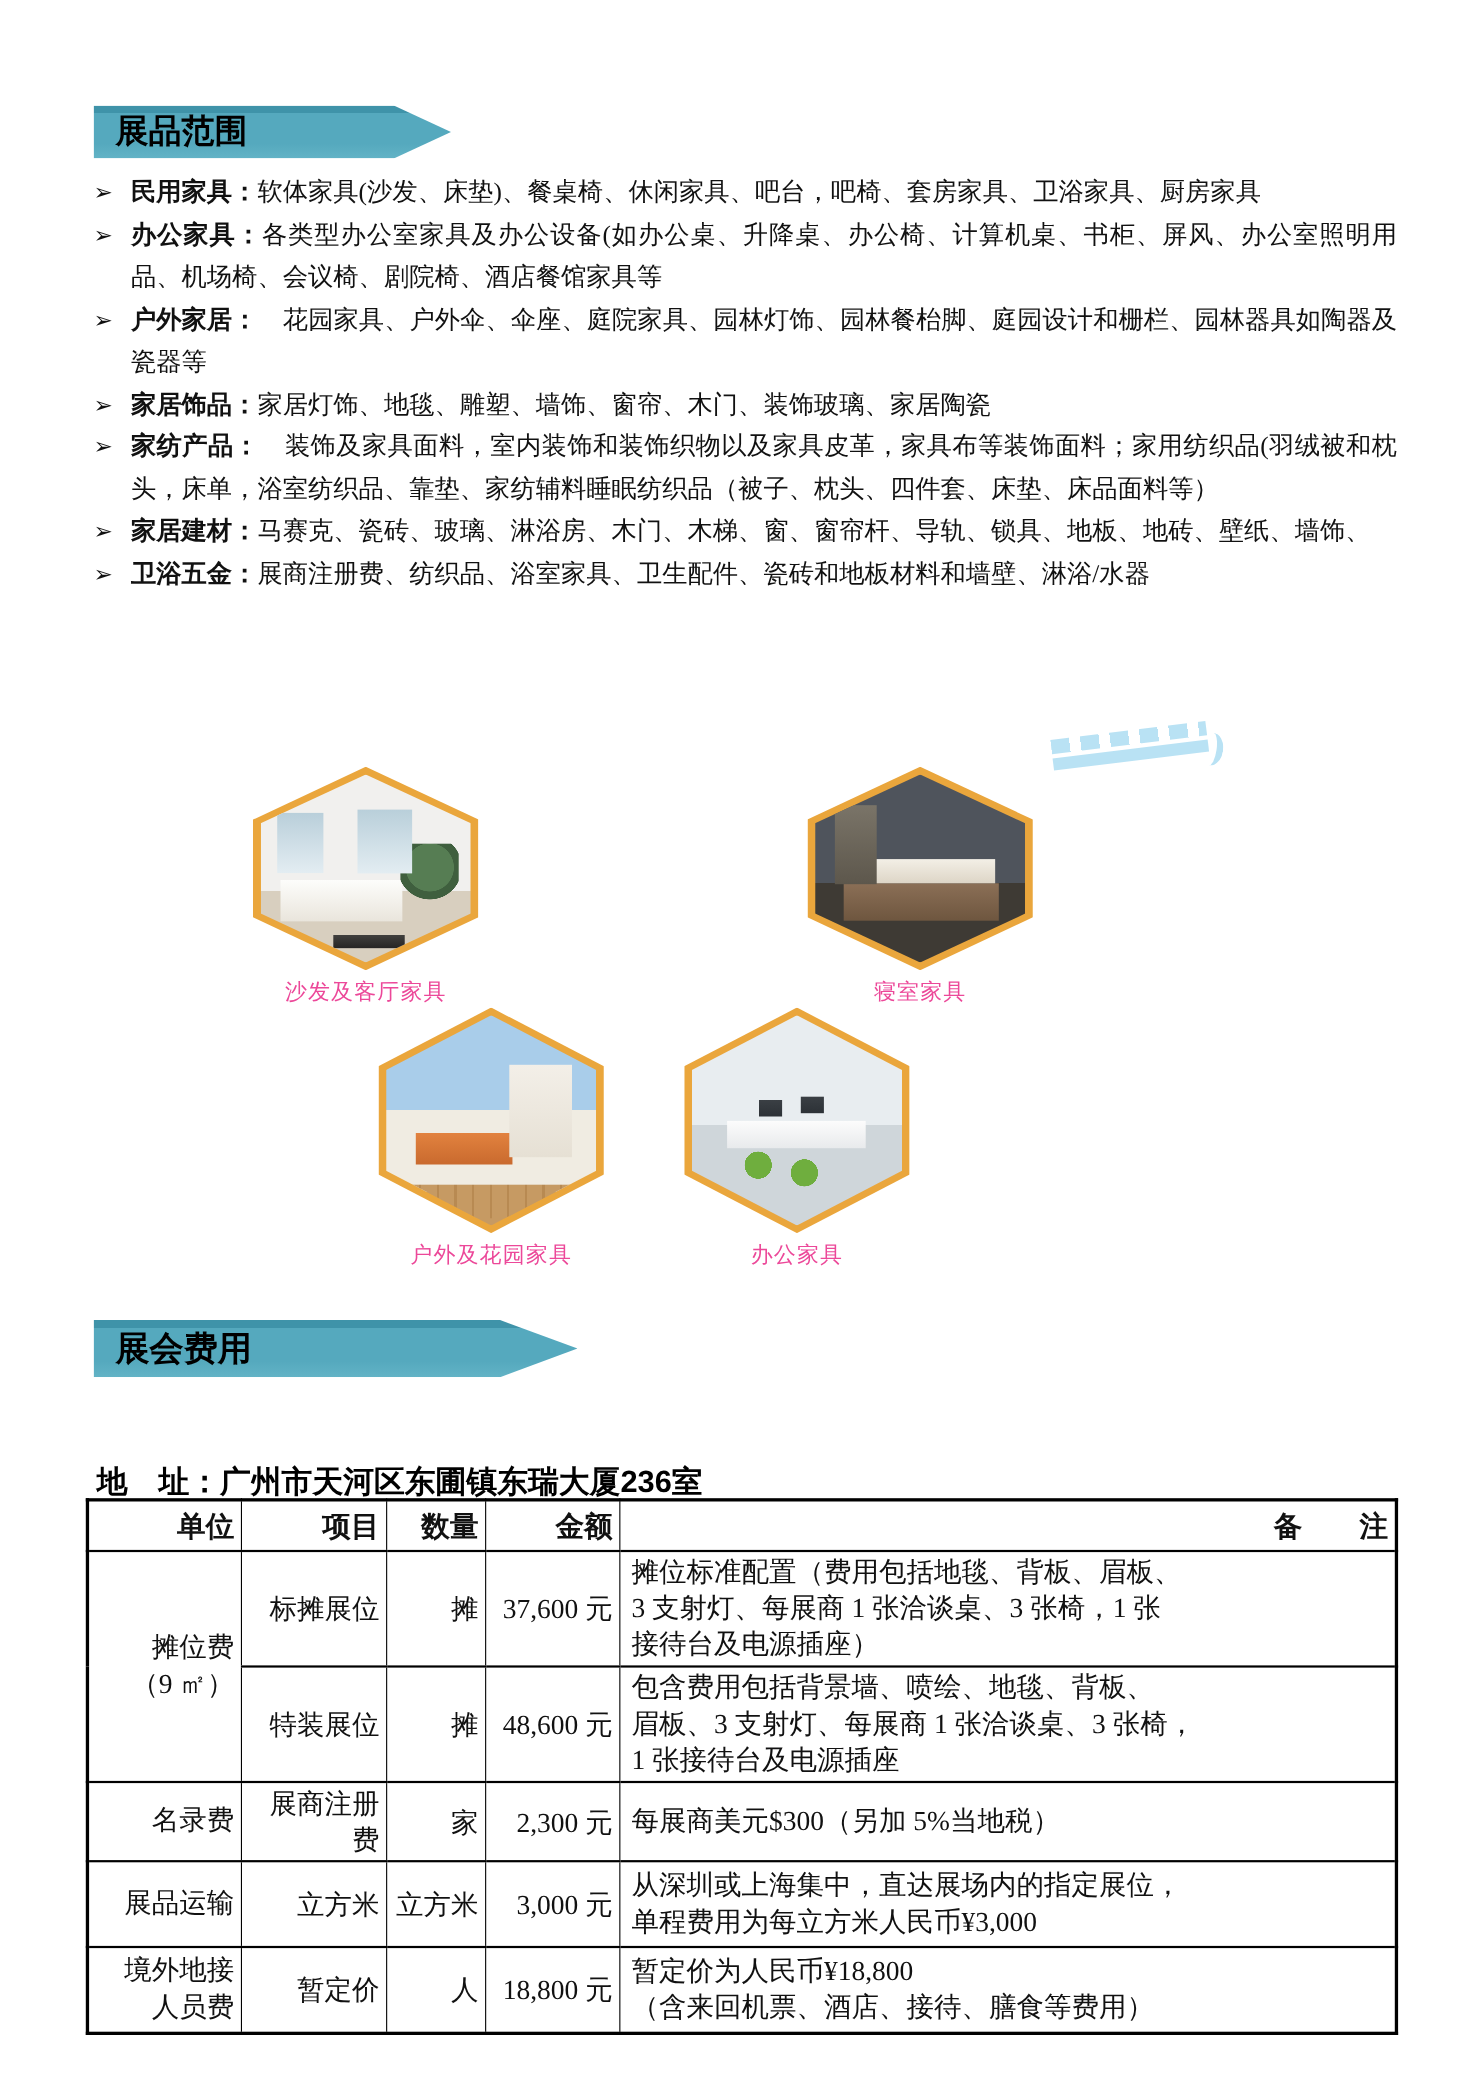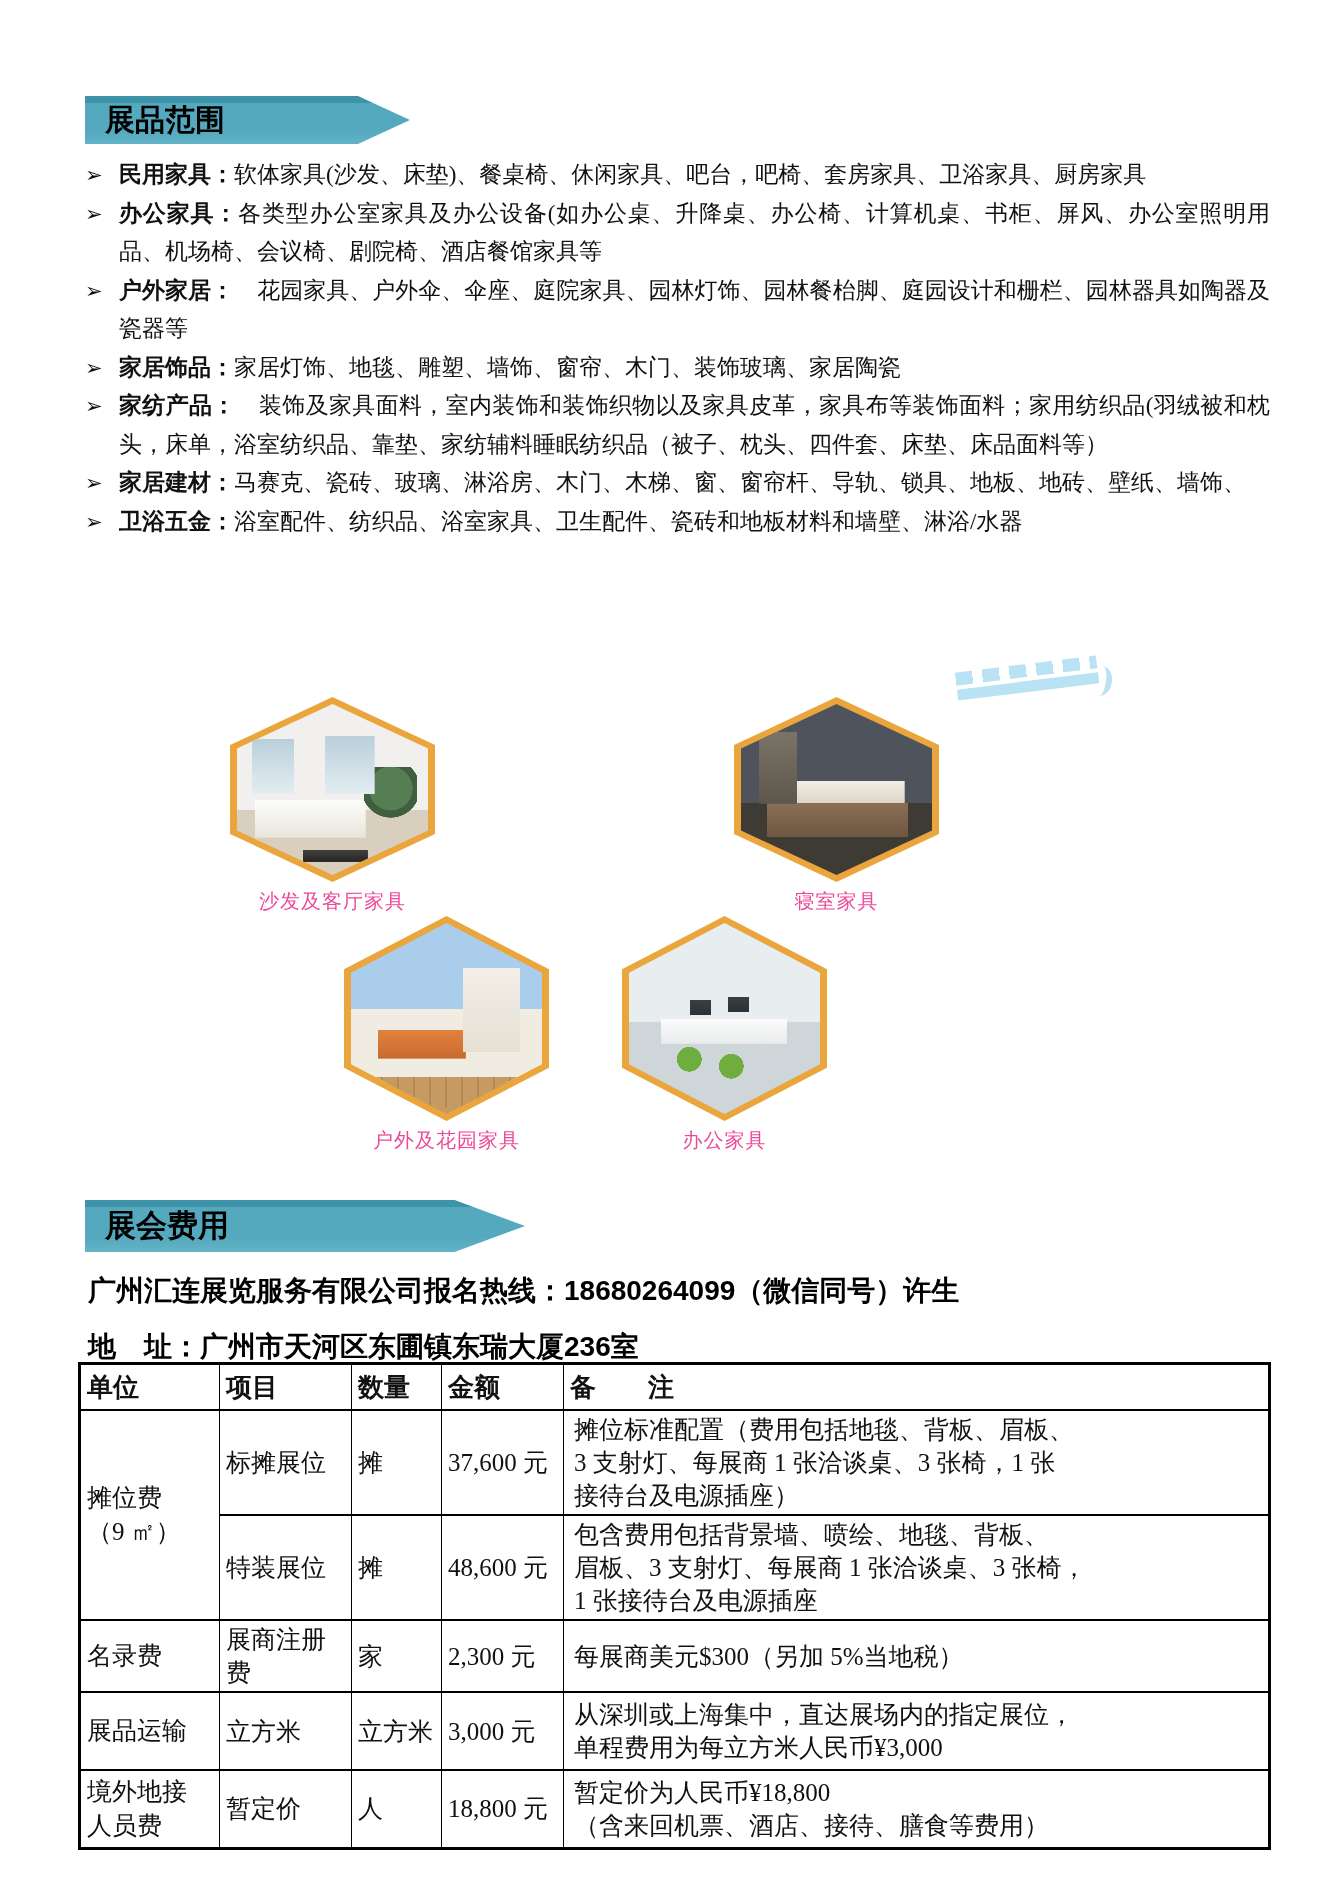--- a/index.html
+++ b/index.html
@@ -88,21 +88,21 @@
   
   .contact{position:absolute;left:88px;font-family:"Liberation Sans","DejaVu Sans",sans-serif;
            font-weight:bold;font-size:28px;color:#000;}
   #contact1{top:1272px;}
   #contact2{top:1328px;}
 
   
   #fees-table{position:absolute;left:78px;top:1362px;width:1190px;border-collapse:collapse;
               table-layout:fixed;font-size:25px;}
   #fees-table th,#fees-table td{border:solid #000;border-width:2px 1px;vertical-align:middle;
-              text-align:left;padding:2px 6px;}
+              text-align:right;padding:2px 6px;}
   #fees-table{border:3px solid #000;}
   #fees-table th{font-size:26px;font-weight:bold;height:40px;}
   #fees-table td.note{text-align:left;padding-left:10px;line-height:33px;}
   #fees-table .c-unit{line-height:34px;}
 </style>
 </head>
 <body>
 
 <div id="page">
 
@@ -110,21 +110,21 @@
     <span>展品范围</span>
   </div>
 
   <ul class="bullets">
     <li><span class="mk">➢</span><span class="lb">民用家具：</span><span>软体家具(沙发、床垫)、餐桌椅、休闲家具、吧台，吧椅、套房家具、卫浴家具、厨房家具</span></li>
     <li><span class="mk">➢</span><span class="lb">办公家具：</span><span>各类型办公室家具及办公设备(如办公桌、升降桌、办公椅、计算机桌、书柜、屏风、办公室照明用品、机场椅、会议椅、剧院椅、酒店餐馆家具等</span></li>
     <li><span class="mk">➢</span><span class="lb">户外家居：</span><span>　花园家具、户外伞、伞座、庭院家具、园林灯饰、园林餐枱脚、庭园设计和栅栏、园林器具如陶器及瓷器等</span></li>
     <li><span class="mk">➢</span><span class="lb">家居饰品：</span><span>家居灯饰、地毯、雕塑、墙饰、窗帘、木门、装饰玻璃、家居陶瓷</span></li>
     <li><span class="mk">➢</span><span class="lb">家纺产品：</span><span>　装饰及家具面料，室内装饰和装饰织物以及家具皮革，家具布等装饰面料；家用纺织品(羽绒被和枕头，床单，浴室纺织品、靠垫、家纺辅料睡眠纺织品（被子、枕头、四件套、床垫、床品面料等）</span></li>
     <li><span class="mk">➢</span><span class="lb">家居建材：</span><span>马赛克、瓷砖、玻璃、淋浴房、木门、木梯、窗、窗帘杆、导轨、锁具、地板、地砖、壁纸、墙饰、</span></li>
-    <li><span class="mk">➢</span><span class="lb">卫浴五金：</span><span>浴室配件、纺织品、浴室家具、卫生配件、瓷砖和地板材料和墙壁、淋浴/水器</span></li>
+    <li><span class="mk">➢</span><span class="lb">卫浴五金：</span><span>展商注册费、纺织品、浴室家具、卫生配件、瓷砖和地板材料和墙壁、淋浴/水器</span></li>
   </ul>
 
   <div class="scribble"></div>
 
   <div class="hexwrap" style="left:230px;top:697px;width:205px">
     <div class="hex" style="height:185px">
         <div class="scene scene1"></div>
       </div>
     <div class="hexcap">沙发及客厅家具</div>
   </div>
@@ -145,21 +145,20 @@
     <div class="hex" style="height:205px">
         <div class="scene scene6"></div>
       </div>
     <div class="hexcap">办公家具</div>
   </div>
 
   <div id="banner-fees" class="banner">
     <span>展会费用</span>
   </div>
 
-  <div id="contact1" class="contact">广州汇连展览服务有限公司报名热线：18680264099（微信同号）许生</div>
   <div id="contact2" class="contact">地　址：广州市天河区东圃镇东瑞大厦236室</div>
 
   <table id="fees-table">
     <colgroup>
       <col style="width:140px">
         <col style="width:132px">
         <col style="width:90px">
         <col style="width:122px">
         <col style="width:706px">
     </colgroup>

